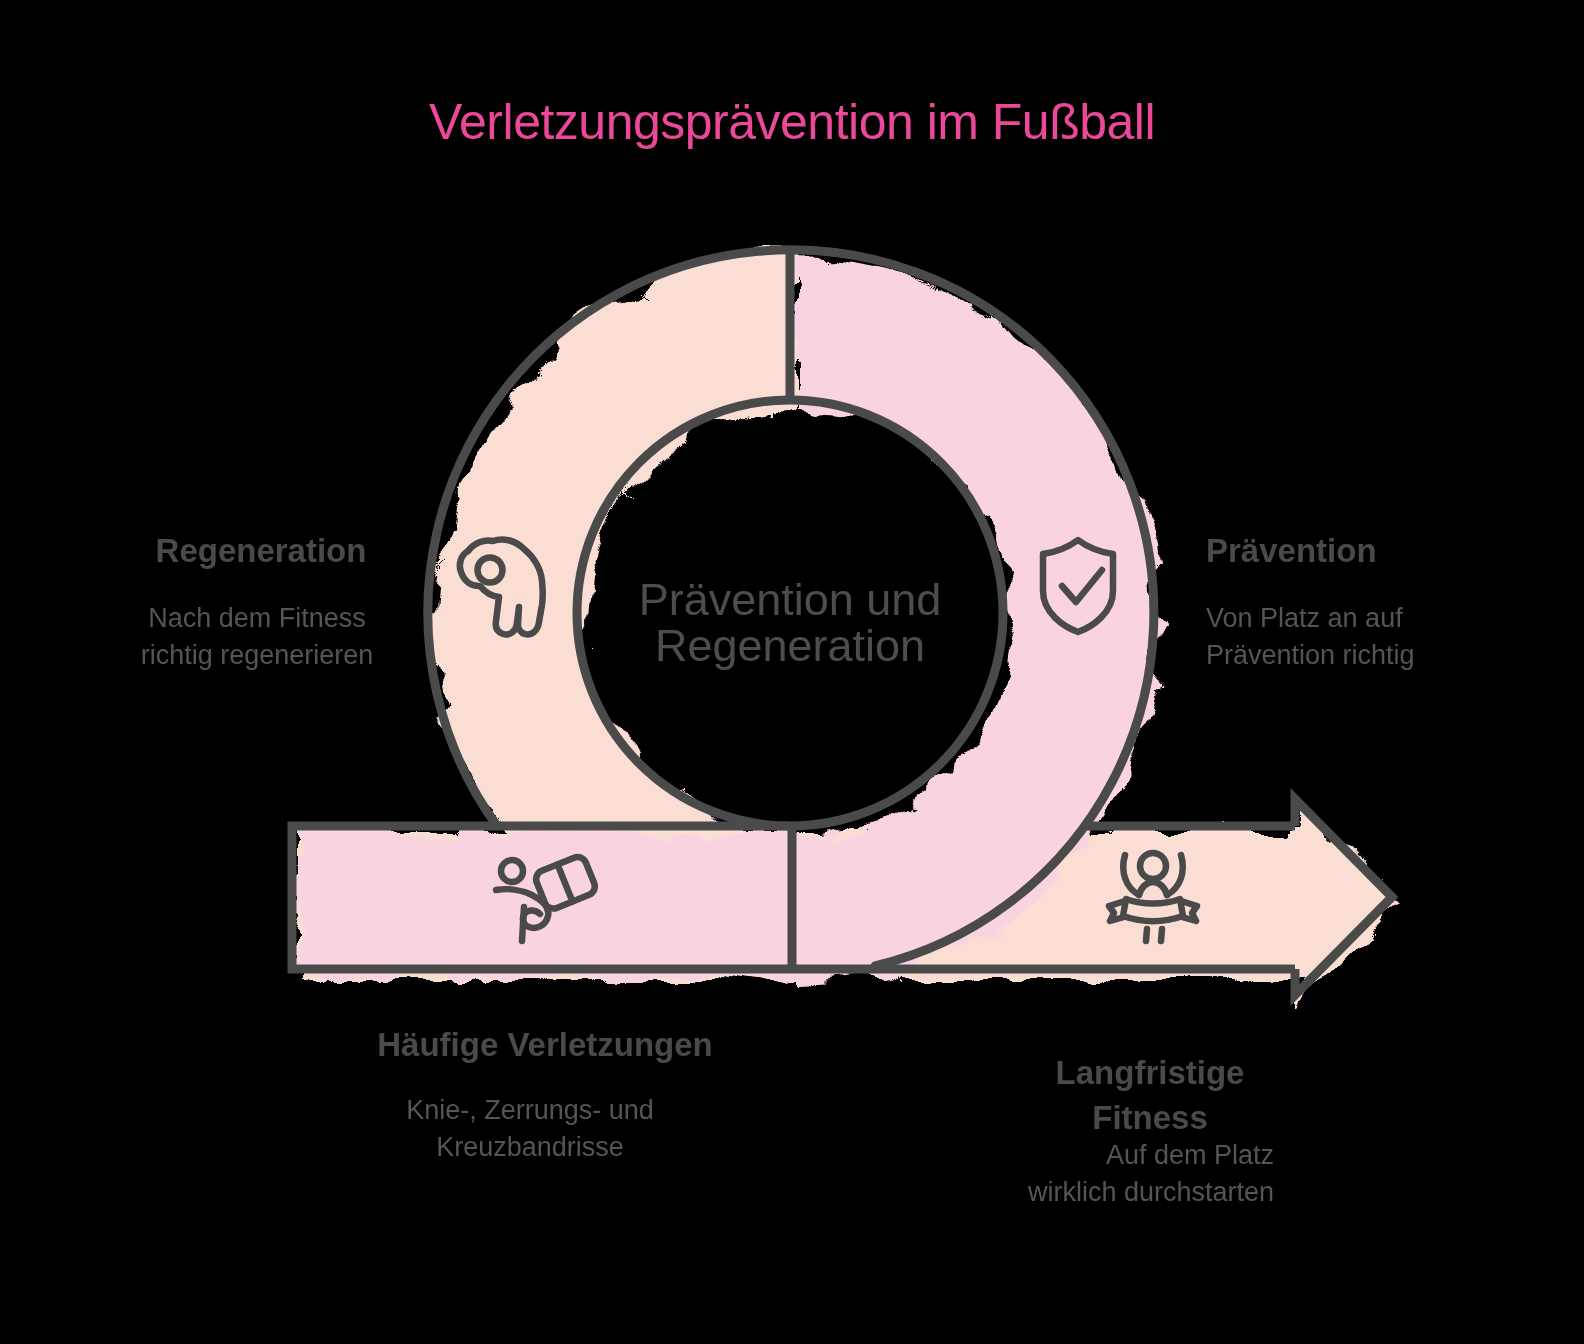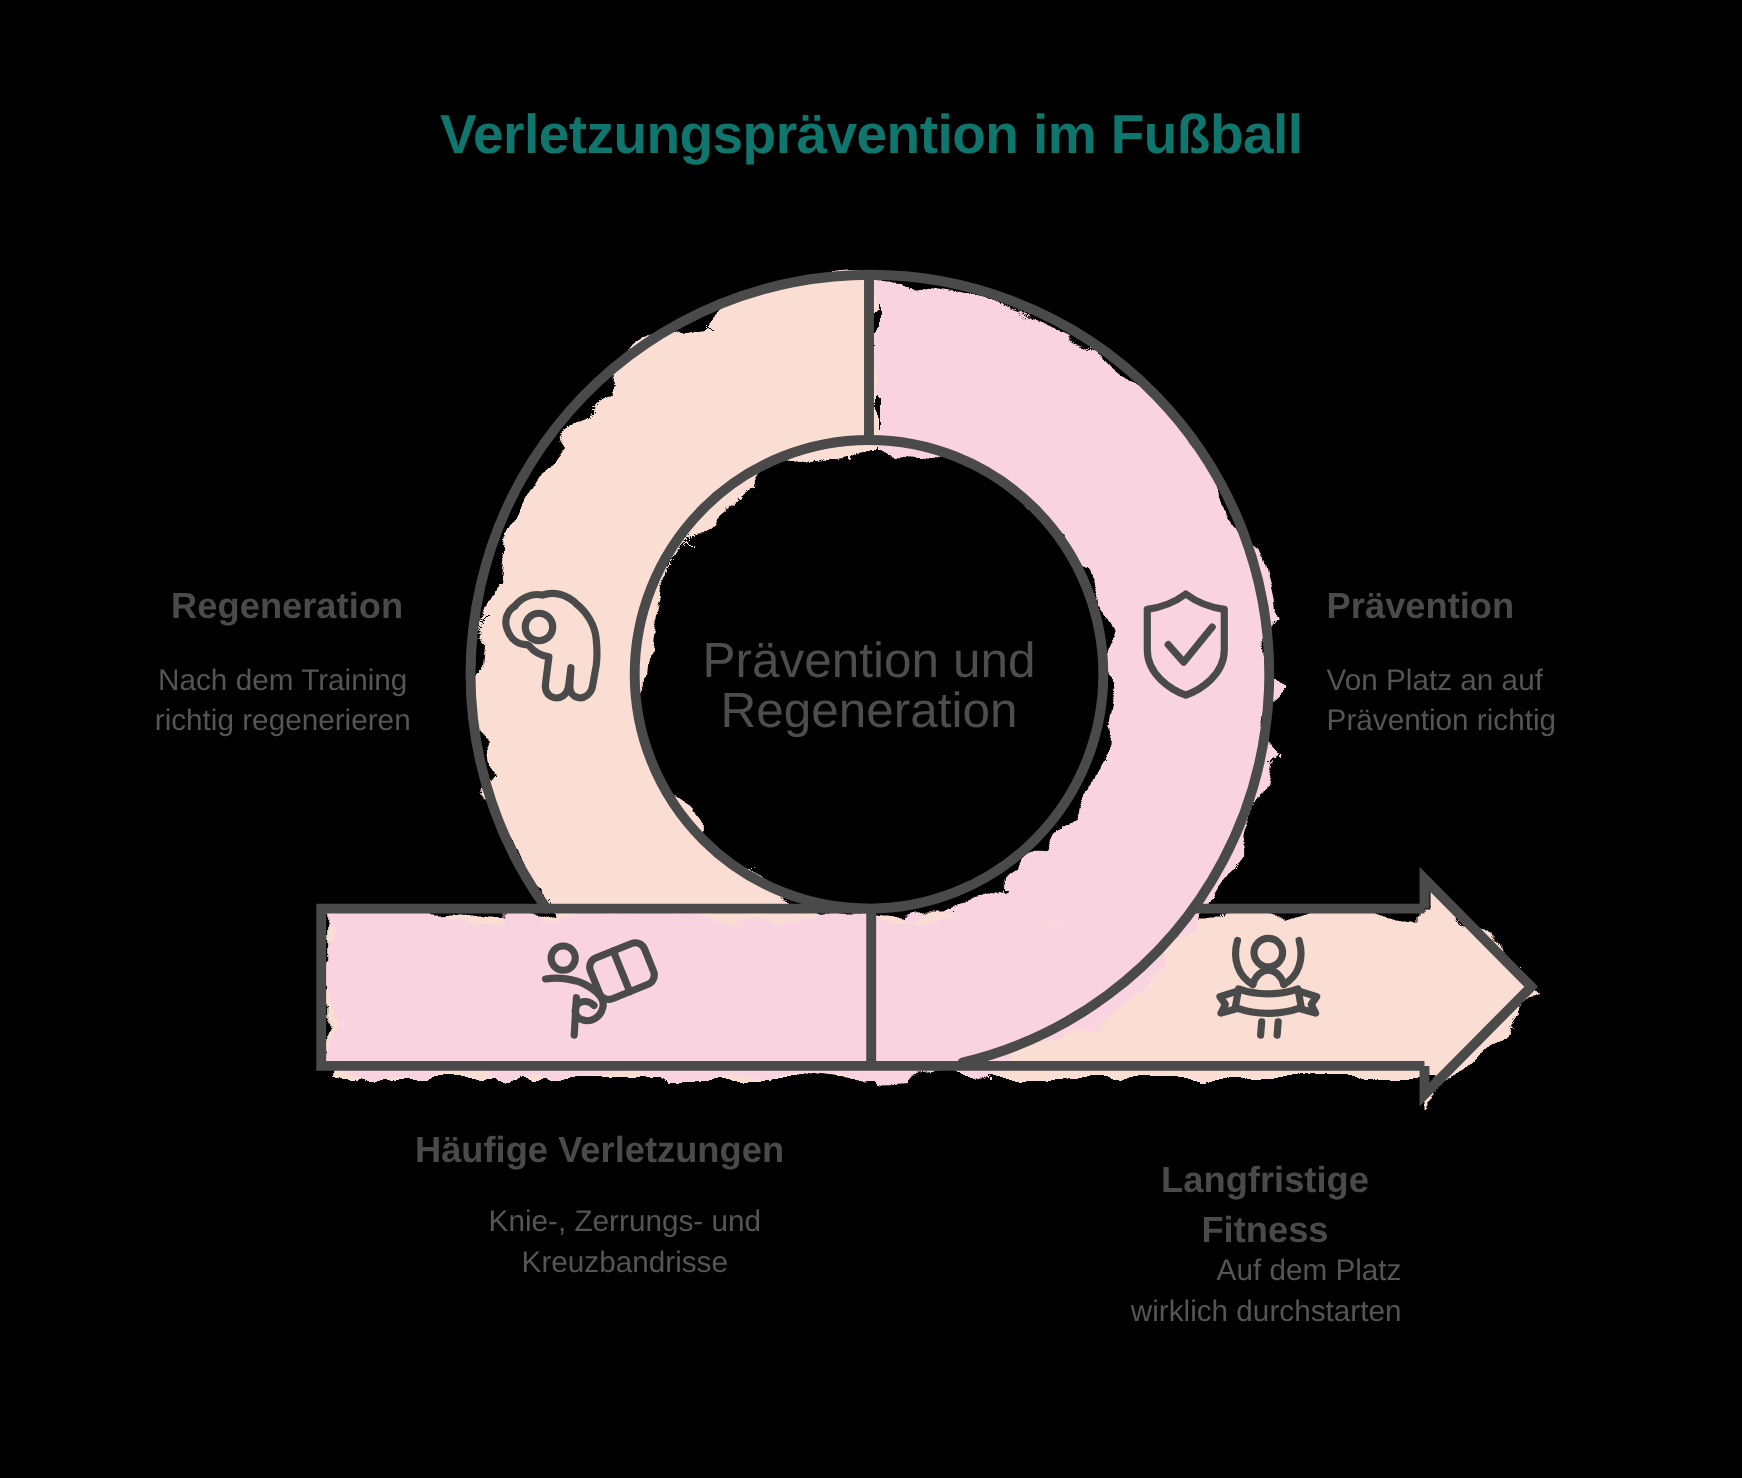--- a/index.html
+++ b/index.html
@@ -8,42 +8,42 @@
     width:1584px;height:1344px;
     background:#000;
     overflow:hidden;
     font-family:"Liberation Sans", sans-serif;
   }
   .stage svg{position:absolute;left:0;top:0;}
 
   .title{
     position:absolute;left:0;top:92px;width:1584px;
     text-align:center;
-    font-size:50px;font-weight:700;letter-spacing:-0.5px;
-    color:#0f766e;line-height:60px;
+    font-size:50px;font-weight:400;letter-spacing:-0.5px;
+    color:#ec4899;line-height:60px;
   }
   .sec-heading{
     position:absolute;
     font-size:33px;font-weight:600;color:#4a4a4a;line-height:45px;
     white-space:nowrap;
   }
   .sec-heading.wrap{white-space:normal;}
   .sec-body{
     position:absolute;
     font-size:27px;font-weight:400;color:#555555;line-height:37px;
   }
   .center-align{text-align:center;transform:translateX(-50%);}
   .left-align{text-align:left;}
 
   .pos-reg-h{left:261px;top:528px;}
   .pos-reg-b{left:257px;top:600px;}
   .pos-pra-h{left:1206px;top:528px;}
   .pos-pra-b{left:1206px;top:600px;}
   .pos-hv-h{left:545px;top:1022px;width:480px;}
-  .pos-hv-b{left:568px;top:1092px;}
+  .pos-hv-b{left:530px;top:1092px;}
   .pos-lf-h{left:1150px;top:1022px;width:250px;margin-top:28px;}
   .pos-lf-b{left:1151px;top:1137px;text-align:right;}
 
   .center-label{
     position:absolute;left:790px;top:577px;width:360px;
     transform:translateX(-50%);
     text-align:center;
     font-size:45px;font-weight:500;color:#4d4d4d;line-height:46px;
   }
 
@@ -119,21 +119,21 @@
 
   <div class="title">Verletzungsprävention im Fußball</div>
 
   <div class="center-label">
     <div>Prävention und</div>
     <div>Regeneration</div>
   </div>
 
   <div class="sec-heading center-align pos-reg-h">Regeneration</div>
   <div class="sec-body center-align pos-reg-b">
-    <div>Nach dem Training</div>
+    <div>Nach dem Fitness</div>
     <div>richtig regenerieren</div>
   </div>
 
   <div class="sec-heading left-align pos-pra-h">Prävention</div>
   <div class="sec-body left-align pos-pra-b">
     <div>Von Platz an auf</div>
     <div>Prävention richtig</div>
   </div>
 
   <div class="sec-heading center-align pos-hv-h">Häufige Verletzungen</div>

